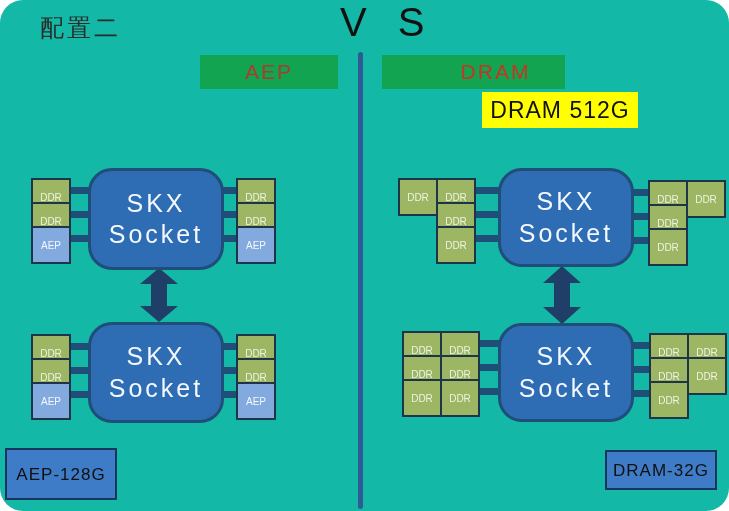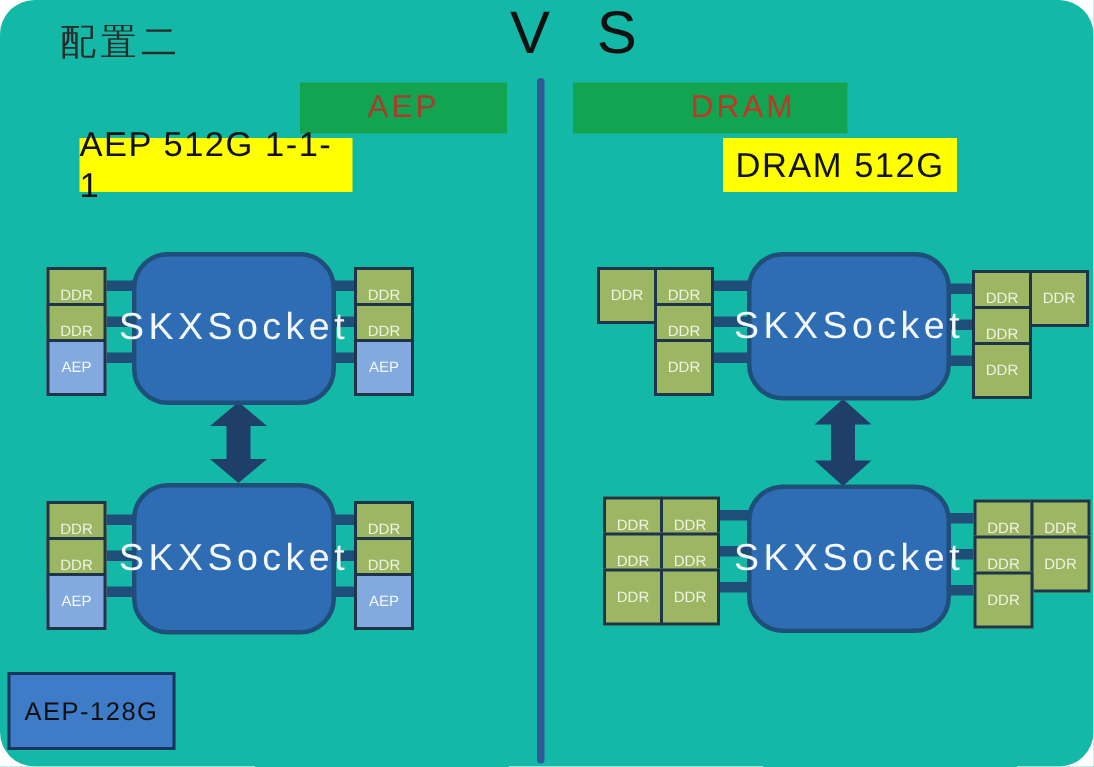--- a/index.html
+++ b/index.html
@@ -28,21 +28,21 @@
   .banner.right{left:382px;top:55px;width:139px;color:#c53524;padding-left:44px;}
   .tag{
     position:absolute;height:36px;background:#ffff00;display:flex;align-items:center;justify-content:center;
     font-size:23px;color:#111;letter-spacing:1px;
   }
   .tag.left{left:53px;top:92px;width:182px;}
   .tag.right{left:482px;top:92px;width:156px;}
   
   .socket{
     position:absolute;width:136px;background:#2e6db4;border:3px solid #1f4e79;border-radius:24px;
-    box-sizing:border-box;display:flex;flex-direction:row;align-items:center;justify-content:center;
+    box-sizing:border-box;display:flex;flex-direction:column;align-items:center;justify-content:center;
     color:#f4f8ff;font-size:25px;letter-spacing:3px;line-height:1.25;z-index:4;
   }
   .socket.lt{left:88px;top:168px;height:102px;}
   .socket.lb{left:88px;top:322px;height:101px;}
   .socket.rt{left:498px;top:168px;height:99px;}
   .socket.rb{left:498px;top:323px;height:99px;}
   
   .mods{position:absolute;width:84px;z-index:3;}
   .mods .mod-row{position:relative;display:flex;height:26px;margin-top:-2px;}
   .mods .mod-row:first-child{margin-top:0;}
@@ -89,23 +89,20 @@
   <div class="vs">V S</div>
   <div class="divider"></div>
 
   <div class="banner left">
     <span>AEP</span>
   </div>
   <div class="banner right">
     <span>DRAM</span>
   </div>
 
-  <div class="tag left">
-    <span>AEP 512G 1-1-1</span>
-  </div>
   <div class="tag right">
     <span>DRAM 512G</span>
   </div>
 
   <div class="socket lt">
     <span>SKX</span>
     <span>Socket</span>
   </div>
   <div class="socket lb">
     <span>SKX</span>
@@ -219,14 +216,17 @@
   <svg class="arrow left" width="38" height="54" viewBox="0 0 38 54">
     <polygon fill="#1f3f68" points="19,0 38,16 27,16 27,38 38,38 19,54 0,38 11,38 11,16 0,16"></polygon>
   </svg>
   <svg class="arrow right" width="38" height="58" viewBox="0 0 38 58">
     <polygon fill="#1f3f68" points="19,0 38,17 27,17 27,41 38,41 19,58 0,41 11,41 11,17 0,17"></polygon>
   </svg>
 
   <div class="summary left">
     <div>AEP-128G</div>
   </div>
+  <div class="summary right">
+    <div>DRAM-32G</div>
+  </div>
 
 </div>
 
 </body></html>

